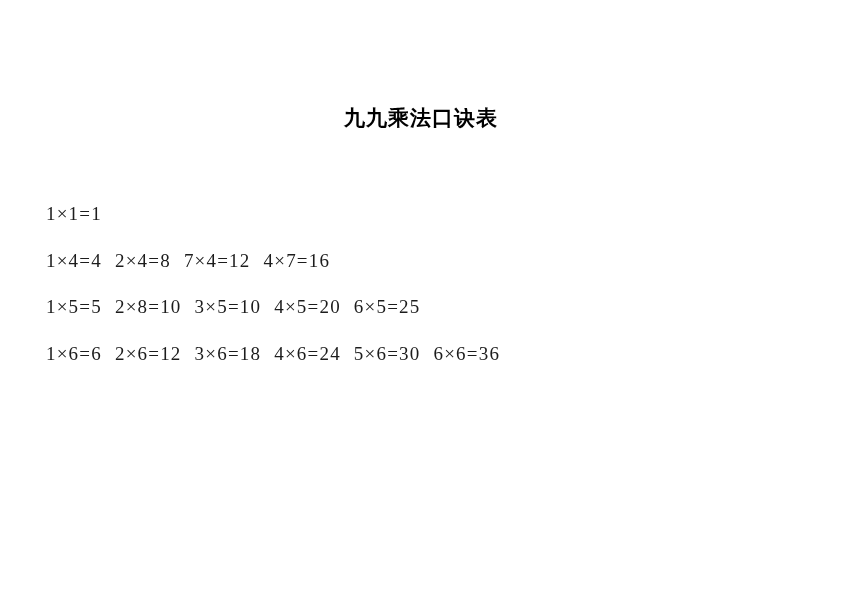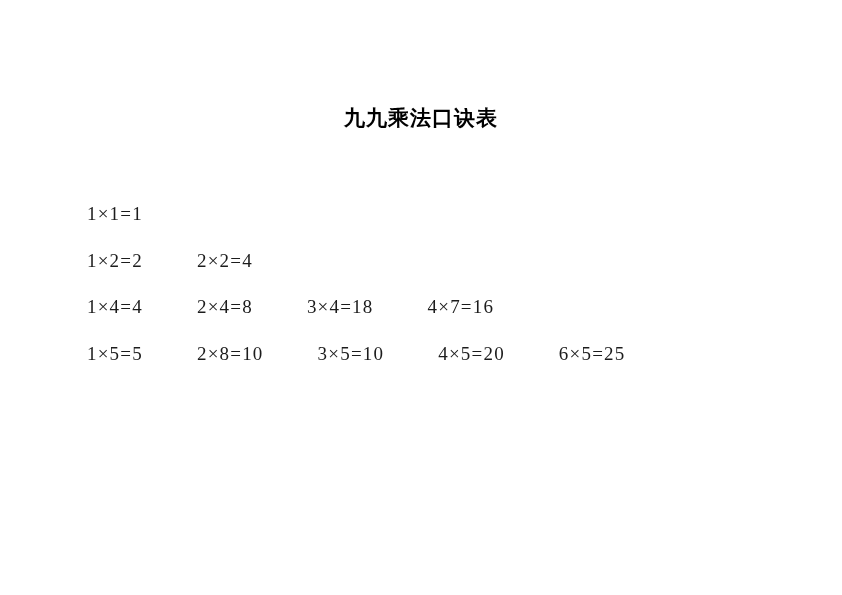--- a/index.html
+++ b/index.html
@@ -41,27 +41,26 @@
     height: 22px;
     margin-bottom: 24.5px;
     font-size: 19px;
     line-height: 22px;
     letter-spacing: 1.2px;
     color: #1c1c1c;
     white-space: pre;
   }
   .equation {
     display: inline-block;
-    margin-left: 41px;
   }
 </style>
 </head>
 <body>
 
 <div class="page">
   <h1 class="title">九九乘法口诀表</h1>
   <div class="rows">
       <div class="row"><span class="equation">1×1=1</span></div>
-      <div class="row"><span class="equation">1×2=2</span><span class="equation">2×2=4</span></div>
-      <div class="row"><span class="equation">1×4=4</span><span class="equation">2×4=8</span><span class="equation">3×4=18</span><span class="equation">4×7=16</span></div>
+      <div class="row"><span class="equation">1×4=4</span><span class="equation">2×4=8</span><span class="equation">7×4=12</span><span class="equation">4×7=16</span></div>
       <div class="row"><span class="equation">1×5=5</span><span class="equation">2×8=10</span><span class="equation">3×5=10</span><span class="equation">4×5=20</span><span class="equation">6×5=25</span></div>
+      <div class="row"><span class="equation">1×6=6</span><span class="equation">2×6=12</span><span class="equation">3×6=18</span><span class="equation">4×6=24</span><span class="equation">5×6=30</span><span class="equation">6×6=36</span></div>
     </div>
 </div>
 
 </body></html>

